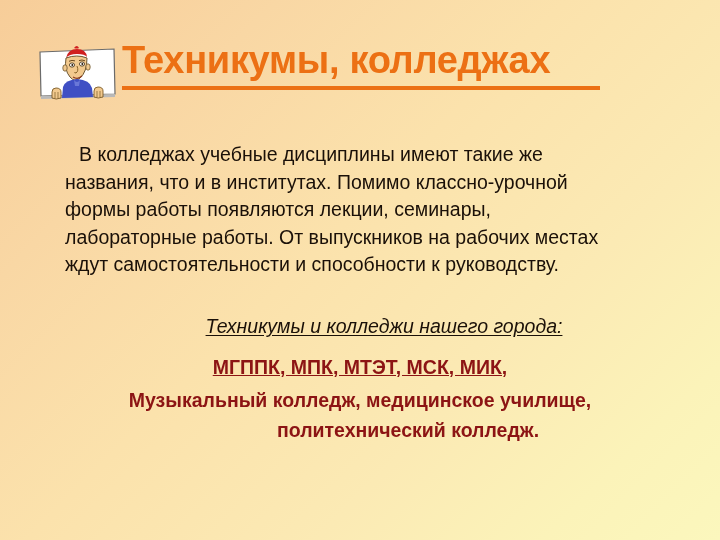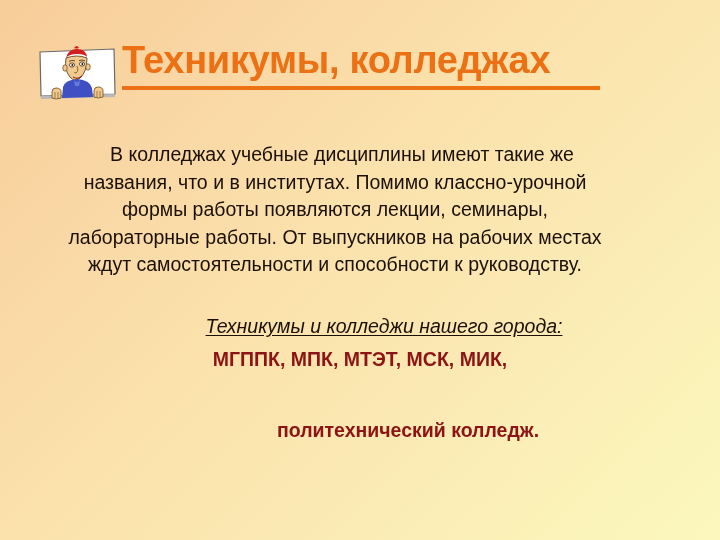--- a/index.html
+++ b/index.html
@@ -65,21 +65,21 @@
   
   #body-paragraph {
     position: absolute;
     left: 65px;
     top: 141px;
     width: 540px;
     font-size: 19.5px;
     line-height: 27.5px;
     color: #1a1008;
     text-indent: 14px;
-    text-align: center;
+    text-align: left;
   }
 
   
   #subtitle-line {
     position: absolute;
     left: 0;
     top: 315px;
     width: 720px;
     text-align: center;
     font-size: 19.5px;
@@ -95,22 +95,23 @@
   
   .red-line {
     position: absolute;
     left: 0;
     width: 720px;
     text-align: center;
     font-weight: bold;
     color: #8c1414;
   }
   #abbrev-line {
-    top: 348px;
+    top: 356px;
     font-size: 19.5px;
+    text-decoration: underline;
   }
   #colleges-line-1 {
     top: 389px;
     font-size: 19.5px;
   }
   #colleges-line-2 {
     top: 419px;
     font-size: 19.5px;
     margin-left: 48px;
   }
@@ -168,15 +169,16 @@
     <div id="title-underline"></div>
   </div>
 
   <div id="body-paragraph">В колледжах учебные дисциплины имеют такие же названия, что и в институтах. Помимо классно-урочной формы работы появляются лекции, семинары, лабораторные работы. От выпускников на рабочих местах ждут самостоятельности и способности к руководству.</div>
 
   <div id="subtitle-line">
     <span>Техникумы и колледжи нашего города:</span>
   </div>
 
   <div class="red-line" id="abbrev-line">МГППК, МПК, МТЭТ, МСК, МИК,</div>
+  <div class="red-line" id="colleges-line-1">Музыкальный колледж, медицинское училище,</div>
   <div class="red-line" id="colleges-line-2">политехнический колледж.</div>
 
 </div>
 
 </body></html>

